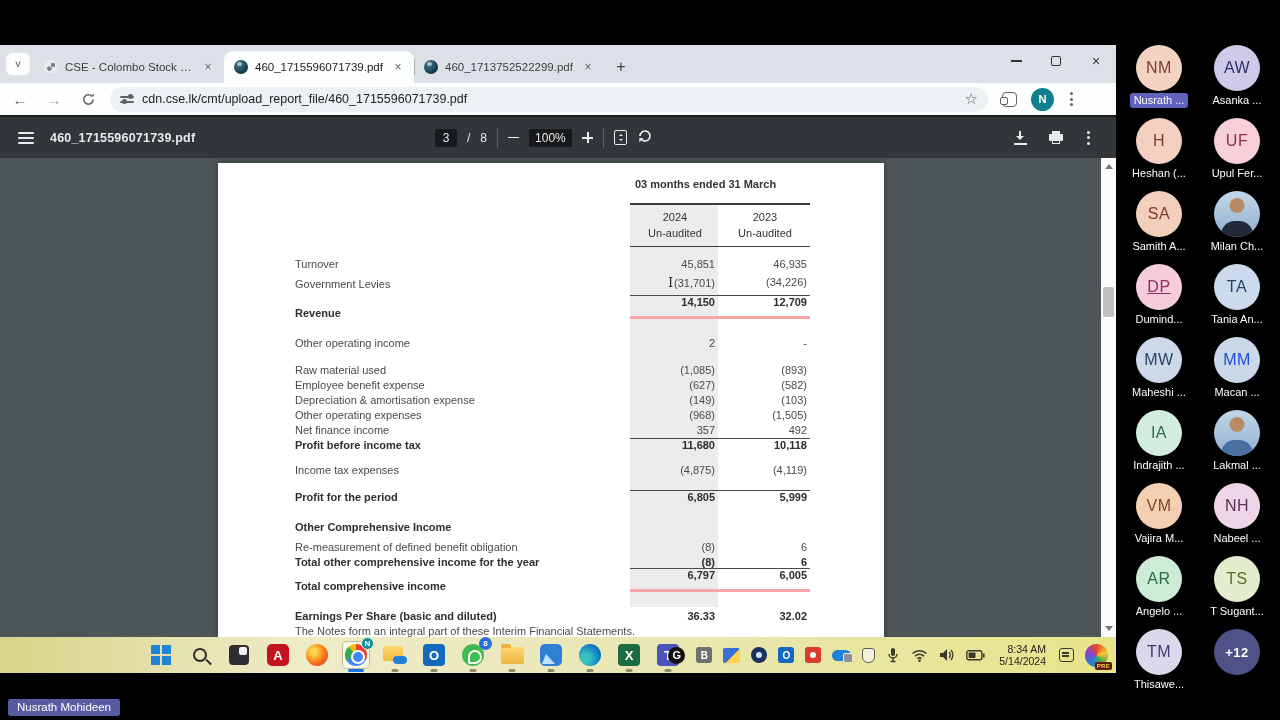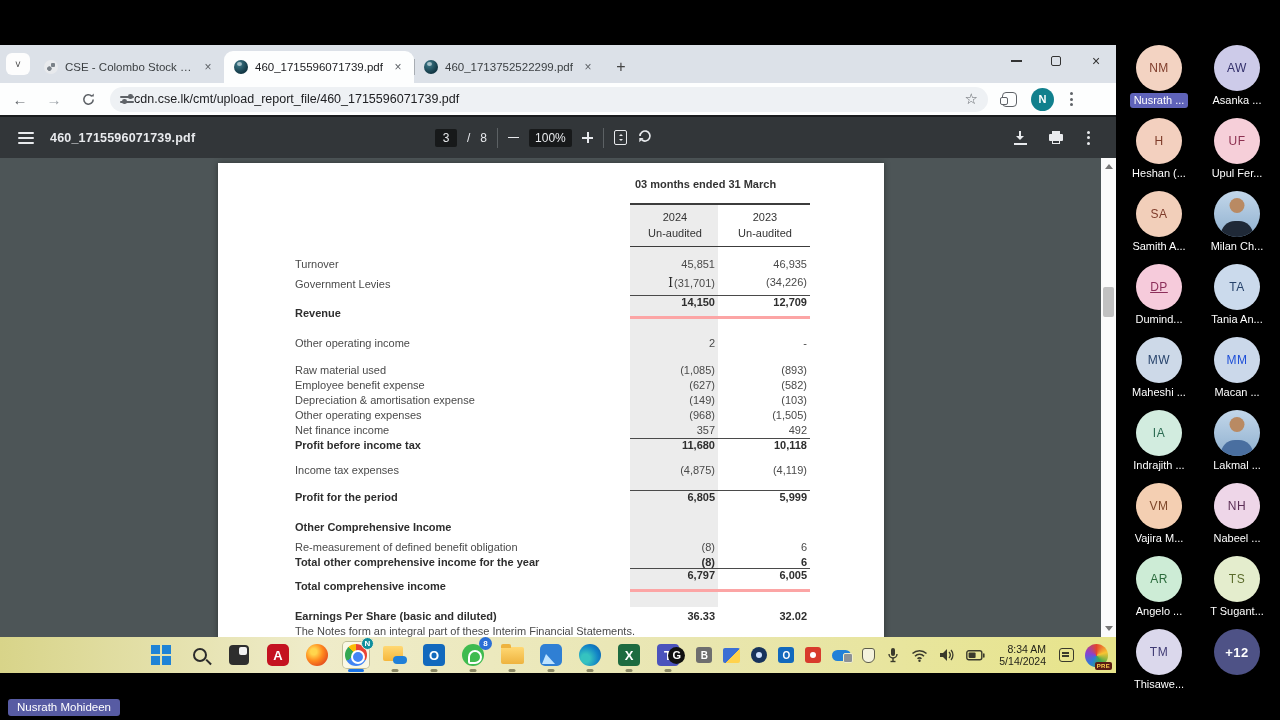--- a/index.html
+++ b/index.html
@@ -31,21 +31,21 @@
 .winbtn{width:40px;height:32px;display:flex;align-items:center;justify-content:center;color:#333}
 .glyph-min{width:11px;height:1.5px;background:#333}
 .glyph-max{width:10px;height:10px;border:1.2px solid #333;border-radius:2px}
 .glyph-close{font-size:14px;line-height:1;color:#333}
 
 
 .addrbar{position:absolute;left:0;top:38px;width:100%;height:32px;background:#fdfefe;display:flex;align-items:center}
 .navic{width:28px;height:28px;display:flex;align-items:center;justify-content:center;font-size:15px;color:#5f6368;margin-left:6px}
 .navic.dim{color:#9aa0a6}
 .omnibox{height:25px;flex:0 0 aupx;width:878px;margin-left:8px;background:#eef1f4;border-radius:13px;
-  display:flex;align-items:center;padding:0 10px;}
+  display:flex;align-items:center;padding:0 10px;gap:8px}
 .tuneicon{width:14px;height:12px;position:relative;flex:0 0 auto}
 .tuneicon i{position:absolute;left:0;width:14px;height:1.6px;background:#5f6368;border-radius:1px}
 .tuneicon i:nth-child(1){top:3px}.tuneicon i:nth-child(2){top:8px}
 .tuneicon i::after{content:"";position:absolute;top:-1.7px;width:4.5px;height:4.5px;border-radius:50%;background:#5f6368}
 .tuneicon i:nth-child(1)::after{left:8px}.tuneicon i:nth-child(2)::after{left:2px}
 .url{font-size:12.5px;color:#202124;flex:1;white-space:nowrap;overflow:hidden}
 .star{color:#5f6368;font-size:15px;flex:0 0 auto}
 .addr-right{display:flex;align-items:center;gap:14px;margin-left:14px}
 .orgicon{width:15px;height:15px;border:1.7px solid #5f6368;border-radius:4px;position:relative}
 .orgicon::after{content:"";position:absolute;left:-3px;top:4px;width:6px;height:6px;background:#fdfefe;border:1.7px solid #5f6368;border-radius:2px}
@@ -173,21 +173,21 @@
 
 
 .presenter{position:absolute;left:8px;top:699px;background:rgba(94,99,177,.92);color:#fff;font-size:11.5px;
   padding:2px 9px 3px;border-radius:3px}
 
 
 .sidebar{position:absolute;left:1116px;top:0;width:164px;height:720px;background:#000}
 .pgrid{position:absolute;left:4px;top:45px;display:grid;grid-template-columns:78px 78px;grid-auto-rows:73px;justify-items:center}
 .ptile{display:flex;flex-direction:column;align-items:center}
 .pavatar{width:46px;height:46px;border-radius:50%;display:flex;align-items:center;justify-content:center;
-  font-size:12px;letter-spacing:.5px;position:relative;overflow:hidden;flex:0 0 auto}
+  font-size:16px;letter-spacing:.5px;position:relative;overflow:hidden;flex:0 0 auto}
 .pavatar.photo{background:linear-gradient(#c3d7ea,#8fb0cf)}
 .pavatar .ph-head{display:none}
 .pavatar .ph-body{display:none}
 .pavatar.photo .ph-head{display:block;position:absolute;top:7px;left:50%;transform:translateX(-50%);
   width:15px;height:15px;border-radius:50%;background:#b98a63}
 .pavatar.photo .ph-body{display:block;position:absolute;bottom:-2px;left:50%;transform:translateX(-50%);
   width:32px;height:18px;border-radius:14px 14px 0 0;background:#1f2937}
 .pavatar.count{font-size:13px;font-weight:bold}
 .pname{margin-top:2px;font-size:11px;color:#fff;max-width:76px;white-space:nowrap;overflow:hidden;
   padding:0 4px;border-radius:3px;line-height:15px;text-shadow:0 1px 2px rgba(0,0,0,.9)}

